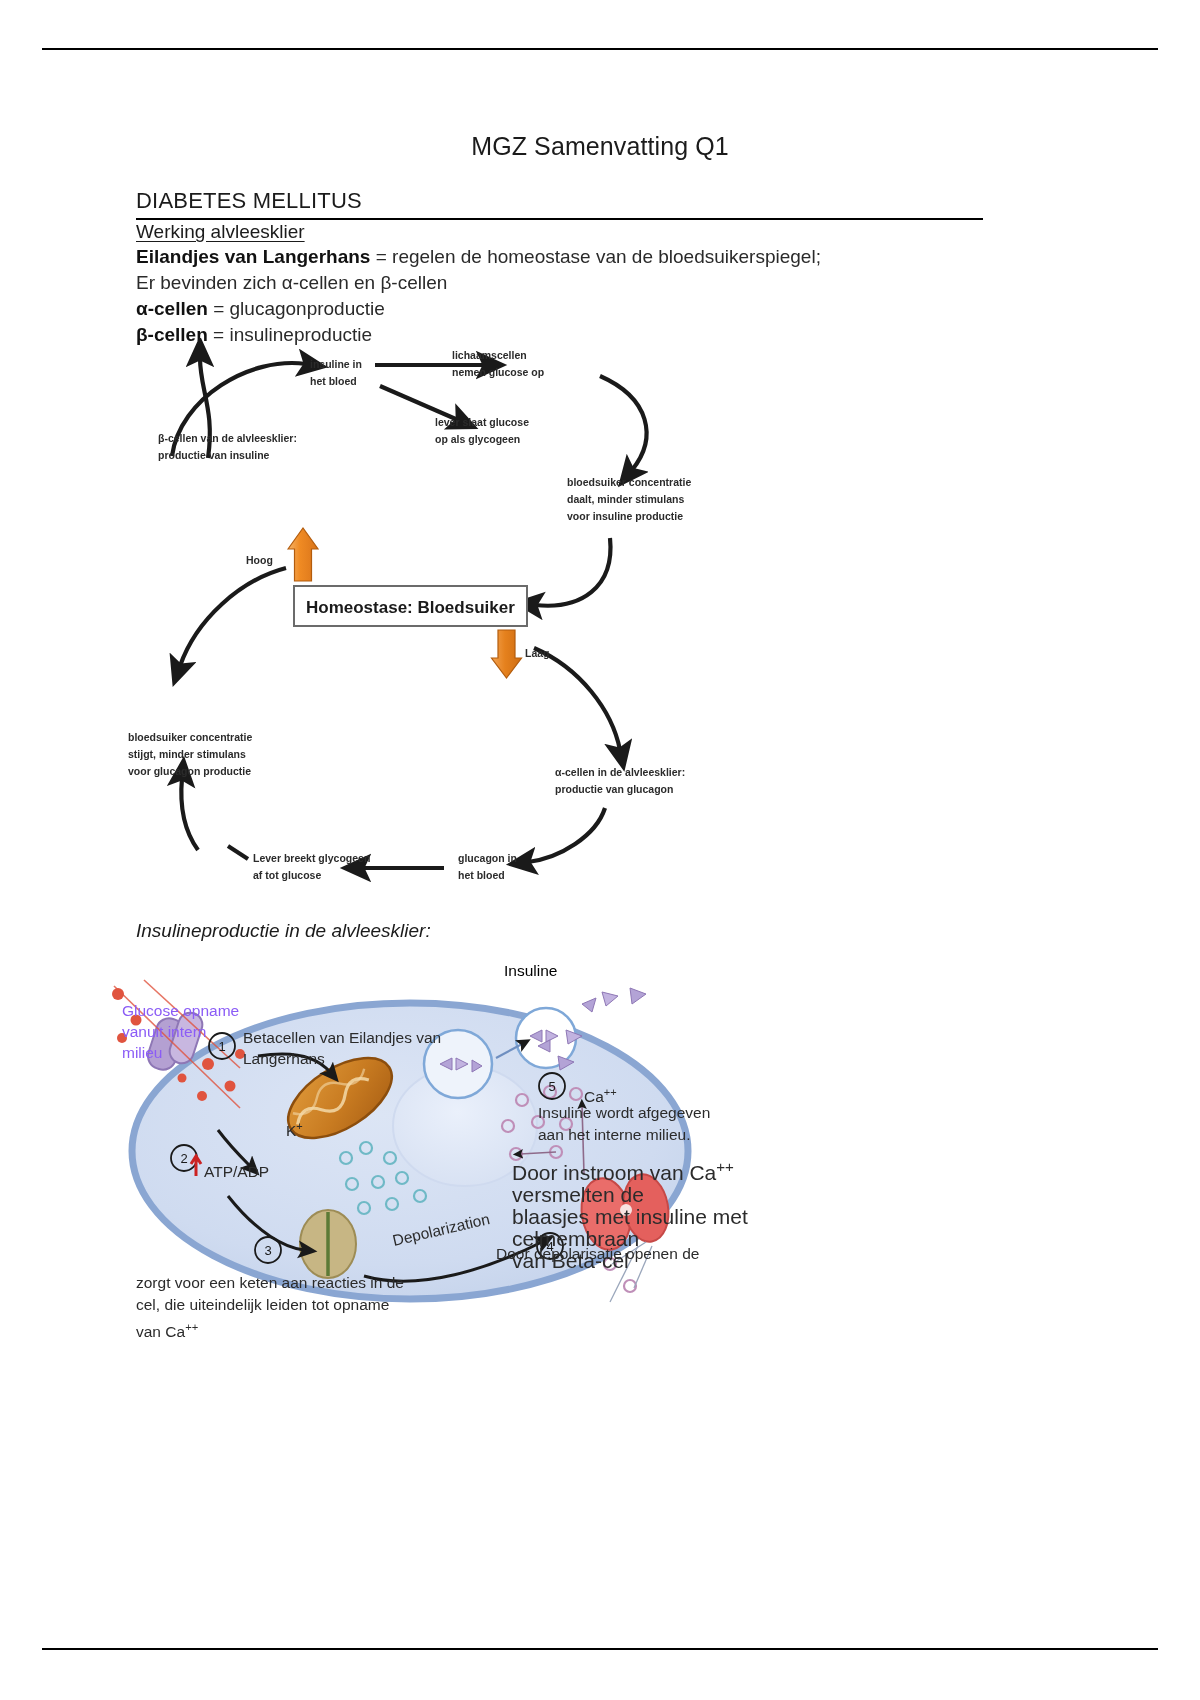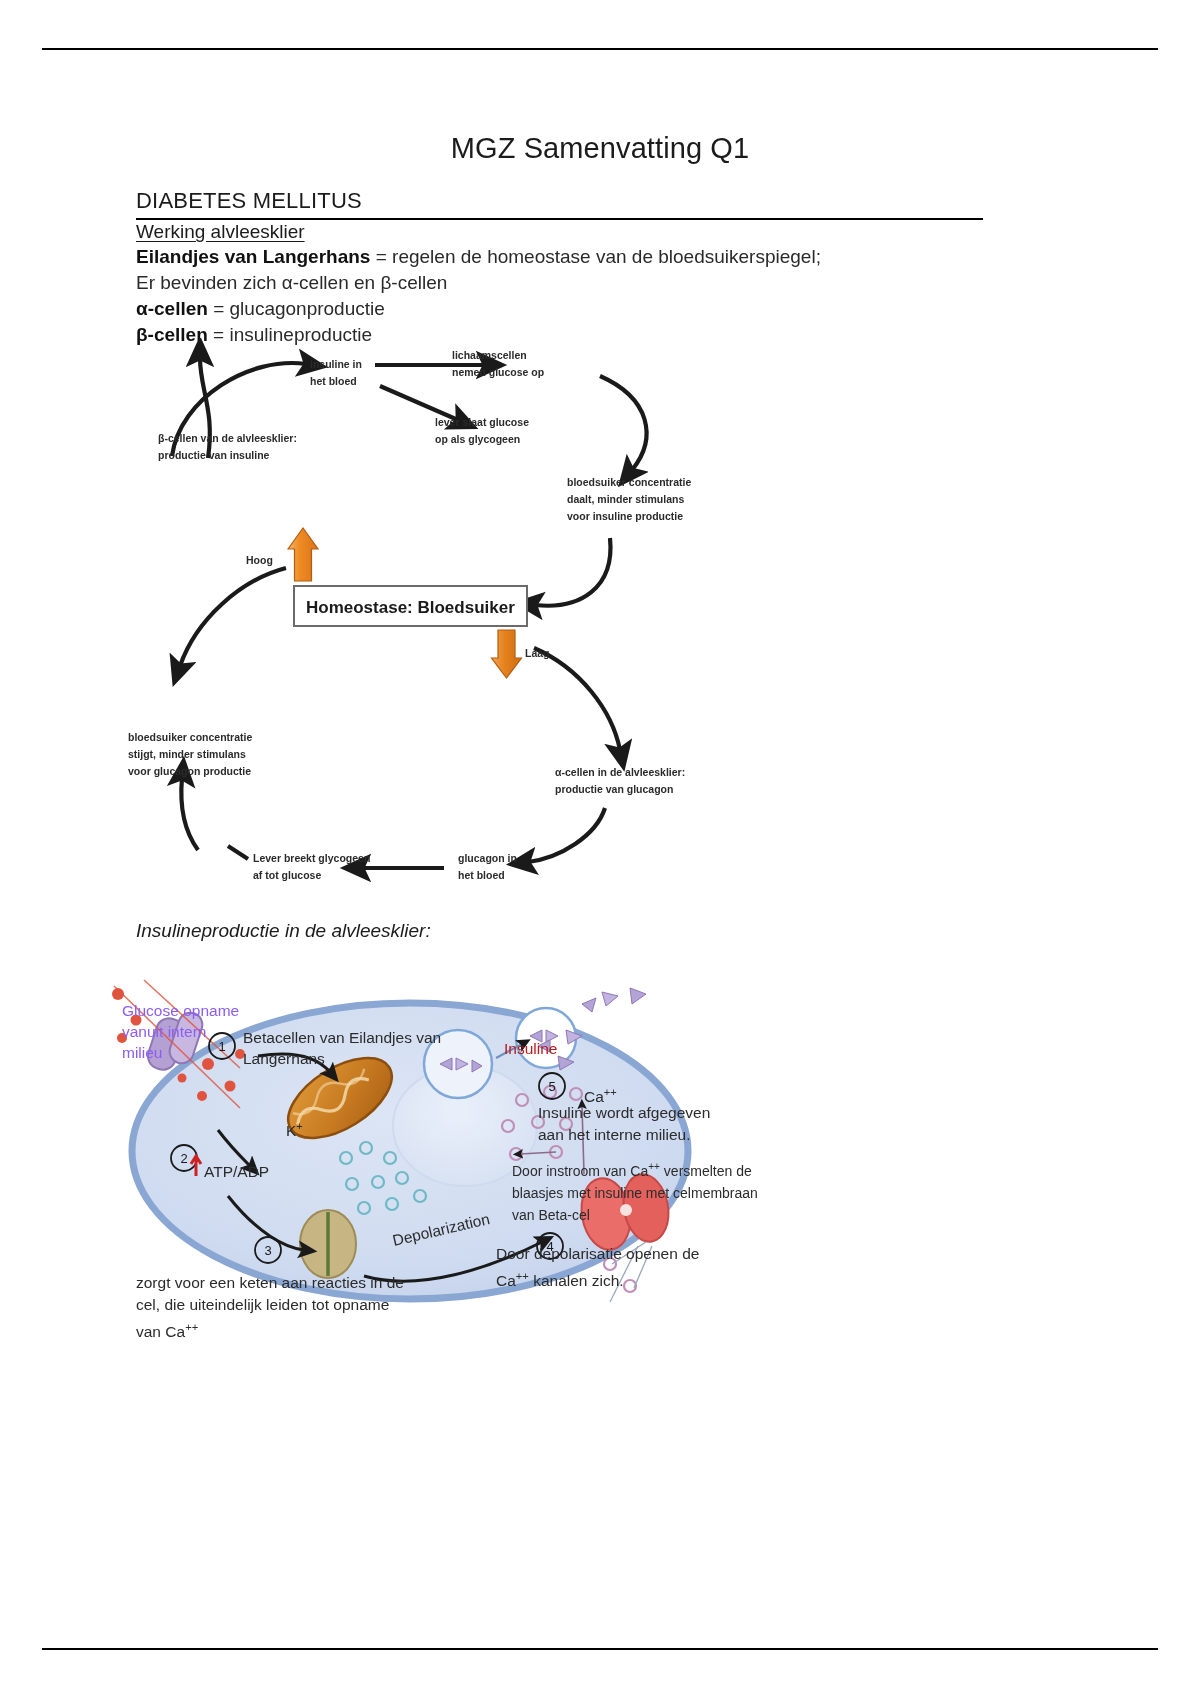--- a/index.html
+++ b/index.html
@@ -39,21 +39,21 @@
     background: #000000;
   }
 
   
   .doc-title {
     position: absolute;
     left: 0;
     top: 132px;
     width: 1200px;
     text-align: center;
-    font-size: 29px;
+    font-size: 25px;
     letter-spacing: 0.1px;
     color: #1b1b1b;
   }
   .section-title {
     position: absolute;
     left: 136px;
     top: 188px;
     font-size: 22px;
     color: #1b1b1b;
     letter-spacing: 0.2px;
@@ -161,23 +161,23 @@
     top: 1243px;
     width: 300px;
     font-size: 15.5px;
     line-height: 22px;
     color: #2b2b2b;
     margin-left: 32px;
   }
   .insulin-word {
     position: absolute;
     left: 504px;
-    top: 1040px;
-    font-size: 15.5px;
-    color: #b91c1c;
+    top: 962px;
+    font-size: 15.5px;
+    color: #000000;
   }
   .glucose-note {
     position: absolute;
     left: 122px;
     top: 1000px;
     width: 170px;
     font-size: 15.5px;
     line-height: 21px;
     color: #8b5cf6;
   }
@@ -188,21 +188,21 @@
     width: 230px;
     font-size: 15.5px;
     line-height: 21px;
     color: #2b2b2b;
   }
   .ca-note {
     position: absolute;
     left: 512px;
     top: 1100px;
     width: 290px;
-    font-size: 14px;
+    font-size: 21px;
     line-height: 22px;
     color: #2b2b2b;
   }
   sup { font-size: 0.72em; vertical-align: super; }
 </style>
 </head>
 <body>
 
 <div class="page">
 
@@ -481,21 +481,20 @@
 
   <div class="ca-note" style="top:1100px;">
     <div style="height:56px"></div>
     <div><span>Door instroom van Ca</span><sup>++</sup><span> versmelten de</span></div>
     <div>blaasjes met insuline met celmembraan</div>
     <div>van Beta-cel</div>
   </div>
 
   <div class="right-note-c">
     <div>Door depolarisatie openen de</div>
-    <div><span>Ca</span><sup>++</sup><span> kanalen zich.</span></div>
   </div>
 
   <div class="bottom-note">
     <div>zorgt voor een keten aan reacties in de</div>
     <div>cel, die uiteindelijk leiden tot opname</div>
     <div><span>van Ca</span><sup>++</sup></div>
   </div>
 
 </div>
 

